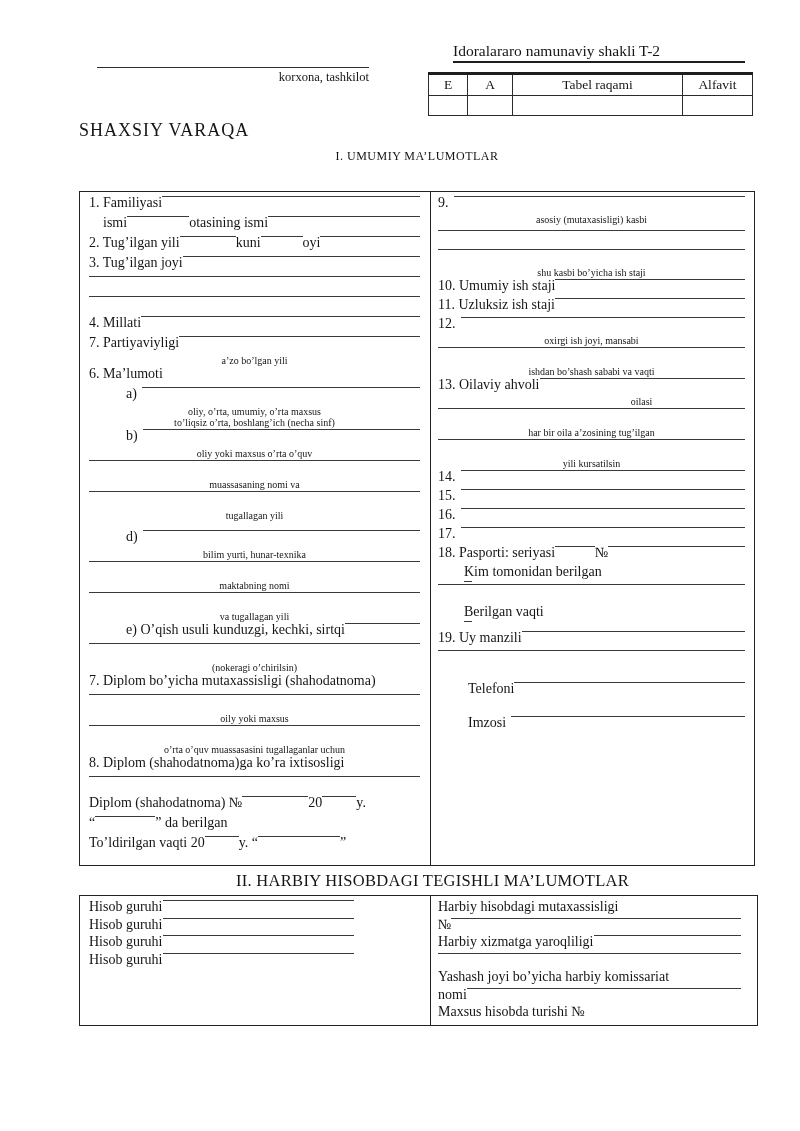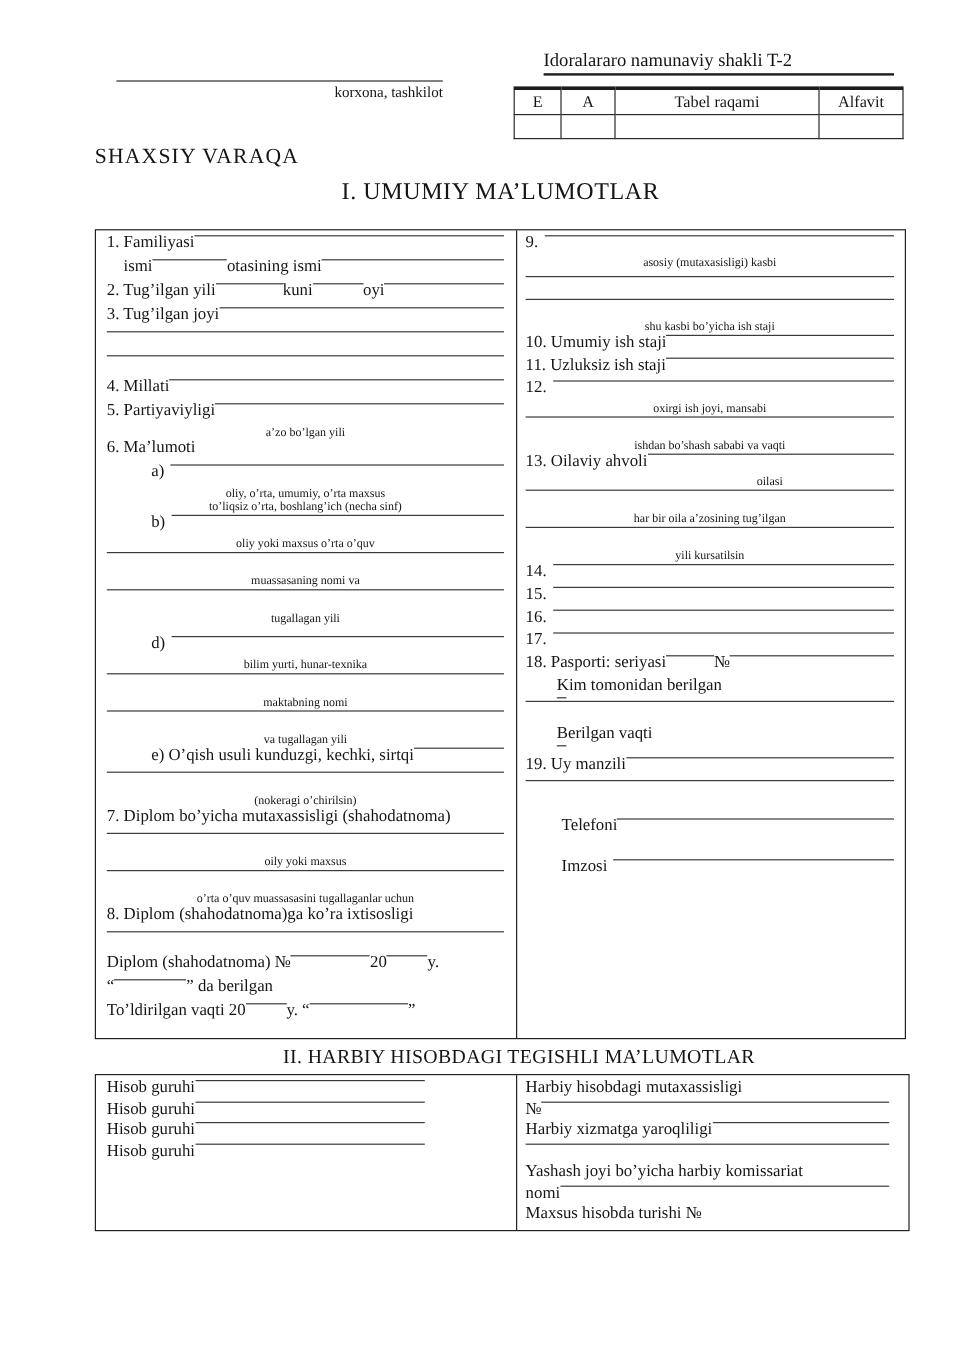--- a/index.html
+++ b/index.html
@@ -27,21 +27,21 @@
   .ea-table td {
     border:1.3px solid #2b2b2b; text-align:center; vertical-align:middle;
     font-size:13.5px; height:20px; padding:0 2px;
   }
   .ea-table tr:first-child td { border-top:3px solid #1d1d1d; }
   .ea-table tr:last-child td { height:19px; }
 
   .title1 { position:absolute; left:79px; top:120px; width:676px; text-align:left;
             font-size:18px; letter-spacing:1px; white-space:nowrap; }
   .title2 { position:absolute; left:79px; top:149px; width:676px; text-align:center;
-            font-size:20px; letter-spacing:0.5px; white-space:nowrap; }
+            font-size:12px; letter-spacing:0.5px; white-space:nowrap; }
 
   
   .main-table {
     position:absolute; left:79px; top:191px; width:676px; height:675px;
     border:1.6px solid #222; box-sizing:border-box; display:flex;
   }
   .col-left  { width:351px; box-sizing:border-box; border-right:1.6px solid #222;
                padding:4px 10px 0 9px; overflow:hidden; }
   .col-right { flex:1; box-sizing:border-box; padding:4px 9px 0 7px; overflow:hidden; }
 
@@ -129,21 +129,21 @@
           <span class="f"></span>
         </div>
       <div class="r">
           <span class="f"></span>
         </div>
       <div class="r">
         <span class="l">4. Millati</span>
         <span class="f"></span>
       </div>
       <div class="r">
-        <span class="l">5. Partiyaviyligi</span>
+        <span class="l">7. Partiyaviyligi</span>
         <span class="f"></span>
       </div>
       <div class="c">a’zo bo’lgan yili</div>
       <div class="r">
         <span class="l">6. Ma’lumoti</span>
       </div>
       <div class="r ind37">
         <span class="l gap5">a)</span>
         <span class="f"></span>
       </div>

